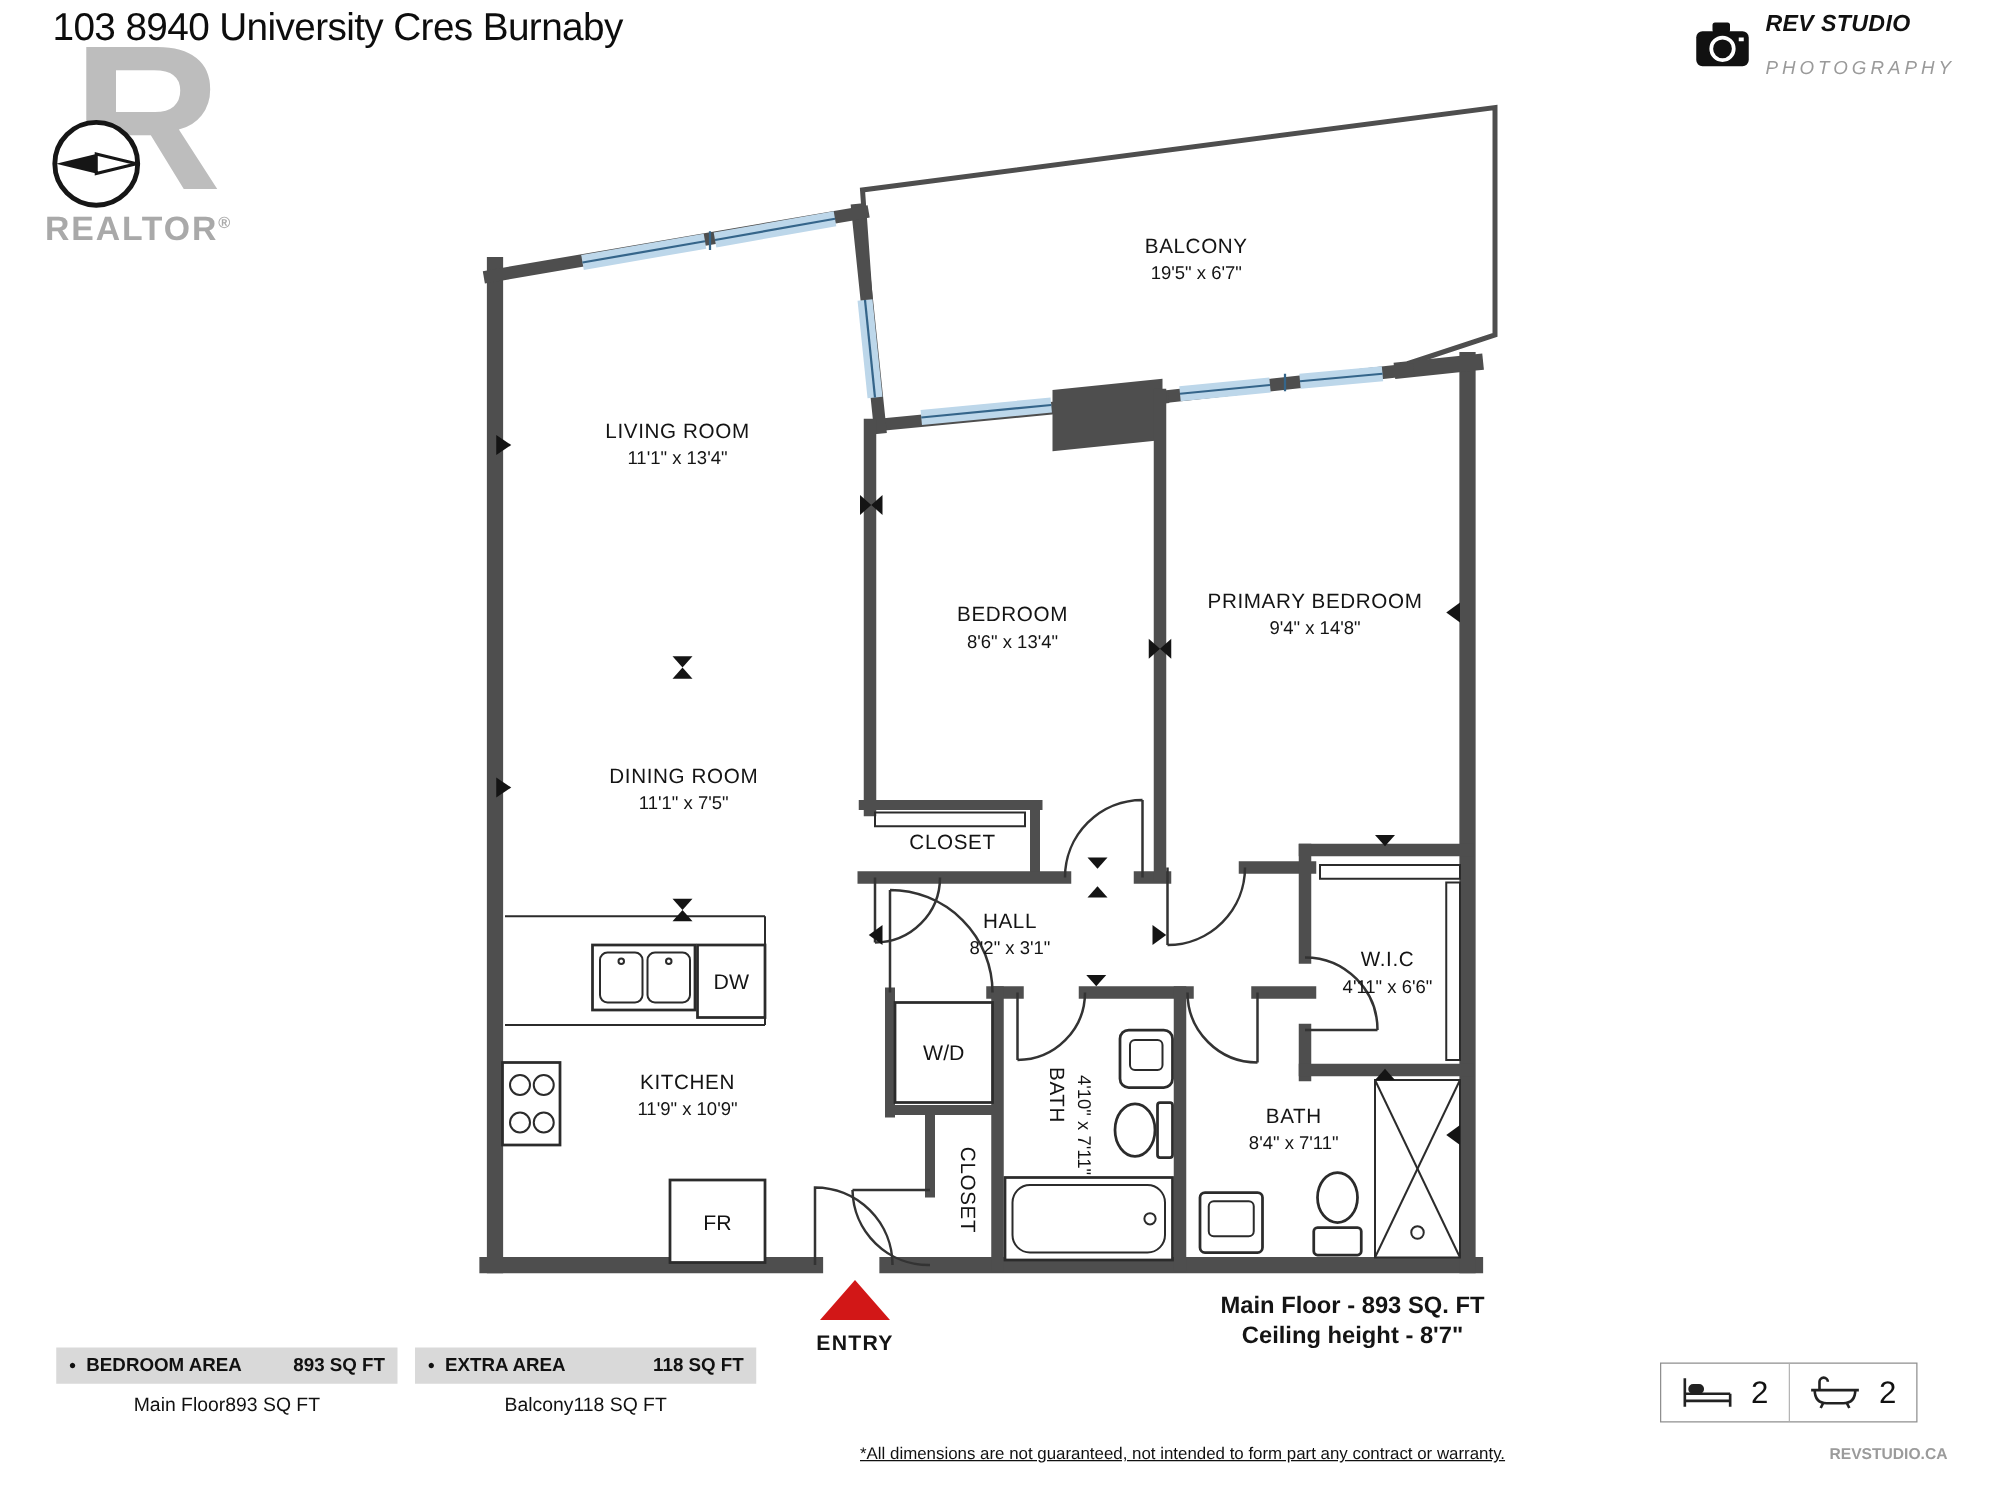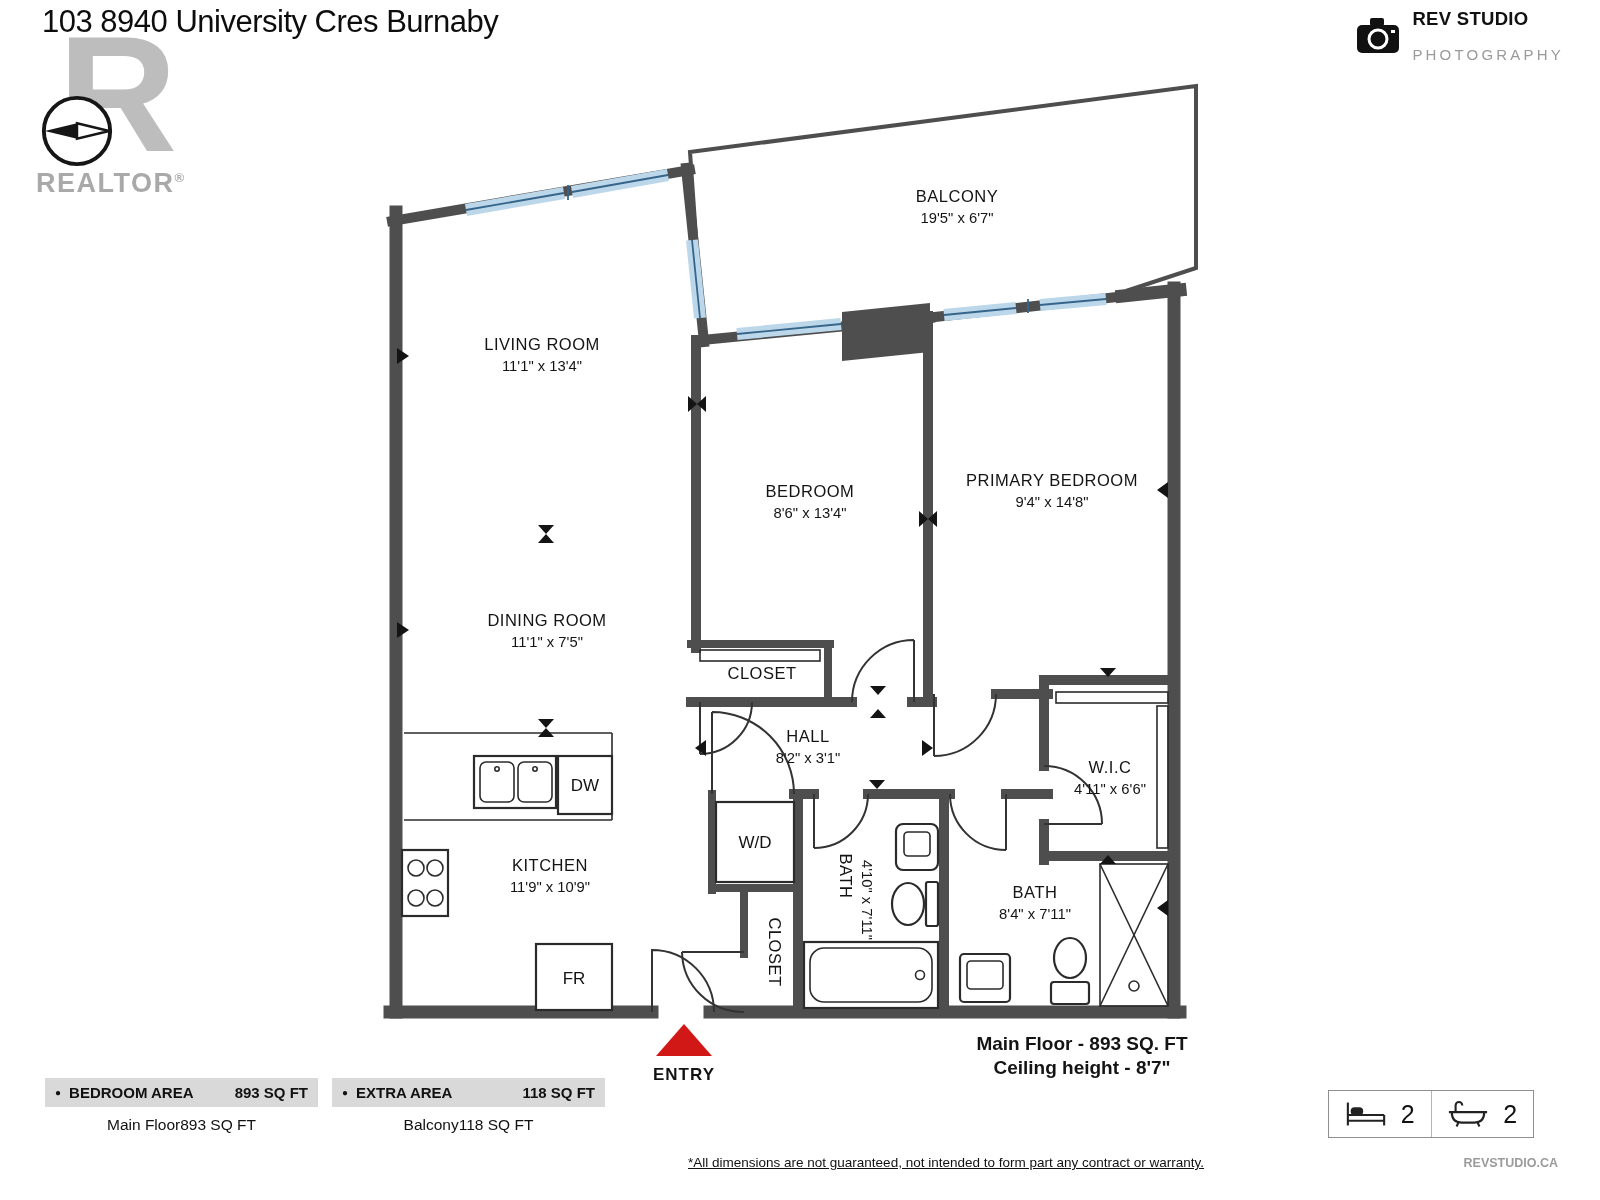--- a/index.html
+++ b/index.html
@@ -9,21 +9,21 @@
   
   .title{position:absolute;left:42px;top:4px;font-size:31px;font-weight:400;
          letter-spacing:-0.5px;color:#0d0d0d;white-space:nowrap;}
   .realtor{position:absolute;left:38px;top:42px;width:180px;height:165px;}
   .realtor-r{position:absolute;left:20px;top:-30px;font-size:165px;font-weight:700;
              color:#bdbdbd;line-height:1;}
   .compass{position:absolute;left:0;top:50px;}
   .realtor-word{position:absolute;left:-2px;top:126px;font-size:27px;font-weight:600;
                 color:#a9a9a9;letter-spacing:1.5px;}
   .realtor-word sup{font-size:13px;}
-  .photo-logo{position:absolute;right:36px;top:8px;display:flex;align-items:center;gap:10px;}
+  .photo-logo{position:absolute;right:36px;top:8px;display:flex;align-items:center;gap:10px;font-style:italic;}
   .studio-name{font-size:18.5px;font-weight:700;color:#111;letter-spacing:0.3px;}
   .studio-sub{font-size:15px;color:#9a9a9a;letter-spacing:3.2px;margin-top:16px;}
 
   
   .plan{position:absolute;left:370px;top:75px;}
   .wall{stroke:#4e4e4e;fill:none;stroke-linecap:square;}
   .wall-outer{stroke-width:13;}
   .wall-in{stroke-width:10;}
   .wall-thin{stroke-width:8;}
   .rail{stroke:#4e4e4e;stroke-width:4;fill:none;}

